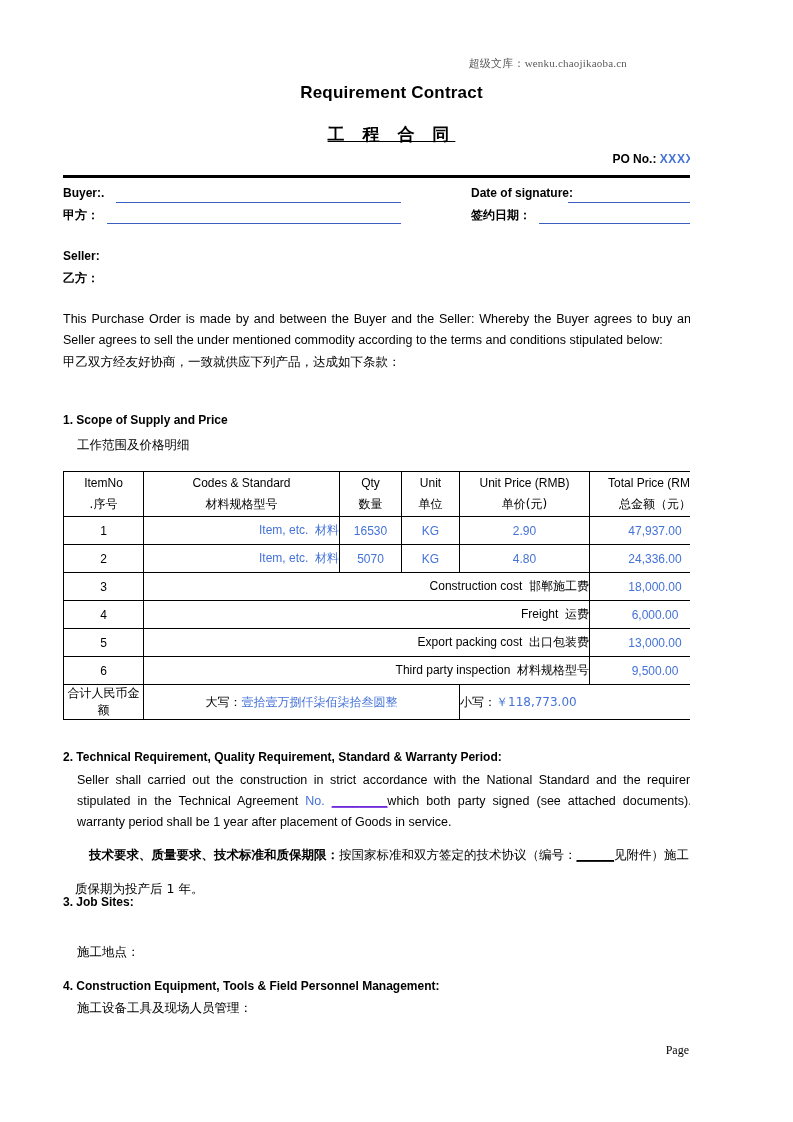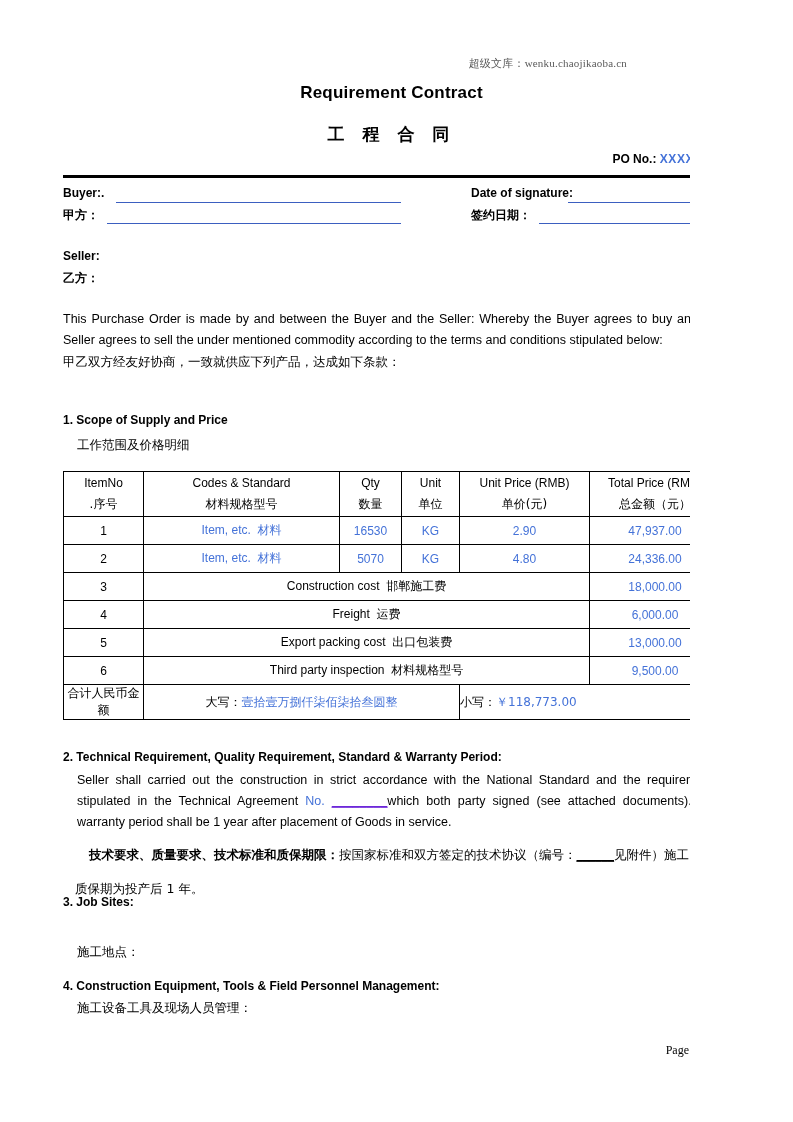--- a/index.html
+++ b/index.html
@@ -52,20 +52,21 @@
   .title-cn {
     position: absolute;
     left: 0;
     top: 123px;
     width: 657px;
     text-align: center;
     font-size: 17px;
     font-weight: bold;
     letter-spacing: 6px;
     font-family: "DejaVu Sans", "Liberation Sans", sans-serif;
+    text-decoration: underline;
   }
   .po-line {
     position: absolute;
     left: 0;
     top: 152px;
     width: 657px;
     text-align: right;
     font-size: 12px;
     font-weight: bold;
   }
@@ -185,21 +186,21 @@
   .th-cell .en { display: block; }
   .th-cell .cn {
     display: block;
     font-family: "DejaVu Sans", "Liberation Sans", sans-serif;
   }
   .row-cell {
     height: 27px;
     text-align: center;
   }
   .row-desc {
-    text-align: center;
+    text-align: right;
     padding-left: 10px;
   }
   .cn-in {
     font-family: "DejaVu Sans", "Liberation Sans", sans-serif;
   }
   .blue { color: #4472d8; }
   .total-label {
     text-align: center;
     font-family: "DejaVu Sans", "Liberation Sans", sans-serif;
     height: 26px;

